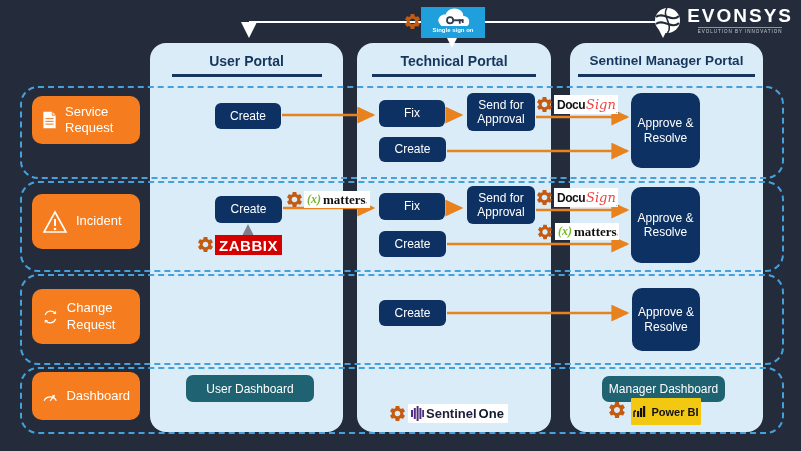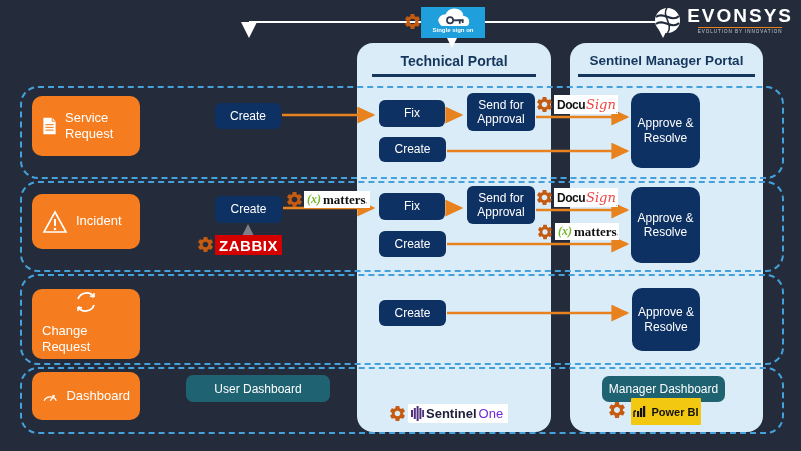--- a/index.html
+++ b/index.html
@@ -28,21 +28,21 @@
   .logo{position:absolute;background:#fff;z-index:4;display:flex;align-items:center;
         padding:0 3px;box-sizing:border-box;}
   .docu{font-weight:bold;color:#111;font-size:12px;letter-spacing:-0.5px;}
   .sign{font-family:"DejaVu Serif",serif;font-style:italic;color:#ef4444;font-size:13px;margin-left:1px;}
   .lmark{font-size:7px;color:#555;align-self:flex-end;}
   .xm-x{font-family:"Liberation Serif",serif;font-style:italic;color:#76B82A;font-size:12px;font-weight:bold;}
   .xm-t{font-family:"Liberation Serif",serif;font-weight:bold;color:#111;font-size:13px;margin-left:2px;}
   .zabbix{position:absolute;background:#D40000;color:#fff;font-weight:bold;z-index:4;
           display:flex;align-items:center;justify-content:center;font-size:15px;letter-spacing:0.5px;}
   .s1-sentinel{font-weight:bold;color:#20203C;font-size:13px;}
-  .s1-one{color:#6d28d9;font-size:13px;}
+  .s1-one{color:#0f172a;font-size:13px;font-weight:bold;}
   .pbi{position:absolute;background:#F2C811;z-index:4;display:flex;align-items:center;
        justify-content:center;gap:4px;color:#111;font-size:11px;font-weight:bold;border-radius:1px;}
   .gear{position:absolute;z-index:5;}
   
   .sso{position:absolute;left:421px;top:7px;width:64px;height:31px;background:#1FA0DC;z-index:4;
        display:flex;flex-direction:column;align-items:center;justify-content:flex-start;}
   .sso-label{color:#fff;font-size:6px;font-weight:bold;margin-top:-2px;}
   
   .brand{position:absolute;right:8px;top:6px;display:flex;align-items:center;gap:6px;z-index:4;}
   .brand-text{display:flex;flex-direction:column;align-items:center;}
@@ -126,53 +126,57 @@
       <path d="M2,10 C9,4 18,16 25,9" fill="none" stroke="#242C3B" stroke-width="2.2"></path>
       <path d="M2,17 C9,11 18,23 25,16" fill="none" stroke="#242C3B" stroke-width="2.2"></path>
       <path d="M13,1 C7,8 20,18 13.5,26" fill="none" stroke="#242C3B" stroke-width="1.6"></path>
     </svg>
     <div class="brand-text">
       <div class="brand-name">EVONSYS</div>
       <div class="brand-tag">EVOLUTION BY INNOVATION</div>
     </div>
   </div>
 
+  <div class="col" style="left:150px;width:193px;">
+    <div class="col-title">User Portal</div>
+    <div class="col-underline" style="left:22px;width:150px;"></div>
+  </div>
   <div class="col" style="left:357px;width:194px;">
     <div class="col-title">Technical Portal</div>
     <div class="col-underline" style="left:15px;width:164px;"></div>
   </div>
   <div class="col" style="left:570px;width:193px;">
     <div class="col-title" style="font-size:13.5px;">Sentinel Manager Portal</div>
     <div class="col-underline" style="left:8px;width:177px;"></div>
   </div>
 
   <div class="rowbox" style="top:86px;height:89px;"></div>
   <div class="rowbox" style="top:181px;height:87px;"></div>
   <div class="rowbox" style="top:274px;height:87px;"></div>
   <div class="rowbox" style="top:367px;height:63px;"></div>
 
-  <div class="olabel" style="left:32px;top:96px;width:108px;height:60px;">
+  <div class="olabel" style="left:32px;top:96px;width:108px;height:48px;">
     <svg width="22" height="26" viewBox="0 0 22 26">
       <path d="M2,1 h13 l5,5 v19 h-18 z" fill="#fff"></path>
       <path d="M15,1 v5 h5" fill="none" stroke="#F57D1F" stroke-width="1.4"></path>
       <line x1="5" y1="11" x2="17" y2="11" stroke="#F57D1F" stroke-width="1.6"></line>
       <line x1="5" y1="15" x2="17" y2="15" stroke="#F57D1F" stroke-width="1.6"></line>
       <line x1="5" y1="19" x2="17" y2="19" stroke="#F57D1F" stroke-width="1.6"></line>
     </svg>
     <span class="txt">Service Request</span>
   </div>
   <div class="olabel" style="left:32px;top:194px;width:108px;height:55px;">
     <svg width="26" height="24" viewBox="0 0 26 24">
       <path d="M13,2 L24,22 L2,22 z" fill="none" stroke="#fff" stroke-width="1.6"></path>
       <line x1="13" y1="9" x2="13" y2="16" stroke="#fff" stroke-width="2"></line>
       <circle cx="13" cy="19" r="1.3" fill="#fff"></circle>
     </svg>
     <span class="txt">Incident</span>
   </div>
-  <div class="olabel" style="left:32px;top:289px;width:108px;height:70px;flex-direction:column;">
+  <div class="olabel" style="left:32px;top:289px;width:108px;height:55px;">
     <svg width="26" height="26" viewBox="0 0 26 26">
       <path d="M5,10 A9,9 0 0 1 21,8" fill="none" stroke="#fff" stroke-width="1.8"></path>
       <path d="M21,8 l-4,-1 m4,1 l0,-4" stroke="#fff" stroke-width="1.6" fill="none"></path>
       <path d="M21,16 A9,9 0 0 1 5,18" fill="none" stroke="#fff" stroke-width="1.8"></path>
       <path d="M5,18 l4,1 m-4,-1 l0,4" stroke="#fff" stroke-width="1.6" fill="none"></path>
     </svg>
     <span class="txt">Change Request</span>
   </div>
   <div class="olabel" style="left:32px;top:372px;width:108px;height:48px;">
     <svg width="24" height="20" viewBox="0 0 24 20">
@@ -227,21 +231,21 @@
     </svg>
   <div class="logo" style="left:555px;top:223px;width:64px;height:17px;">
     <span class="xm-x">(x)</span>
       <span class="xm-t">matters</span>
       <span class="lmark">'</span>
   </div>
 
   <div class="btn-navy" style="left:379px;top:300px;width:67px;height:26px;">Create</div>
   <div class="btn-navy" style="left:632px;top:288px;width:68px;height:63px;border-radius:10px;">Approve &amp; Resolve</div>
 
-  <div class="btn-teal" style="left:186px;top:375px;width:144px;height:27px;">User Dashboard</div>
+  <div class="btn-teal" style="left:186px;top:375px;width:128px;height:27px;">User Dashboard</div>
   <div class="btn-teal" style="left:602px;top:376px;width:123px;height:26px;">Manager Dashboard</div>
 
   <svg class="gear" style="left:388px;top:404px;" width="19" height="19">
       <use href="#sym-gear"></use>
     </svg>
   <div class="logo" style="left:408px;top:404px;width:100px;height:19px;gap:2px;">
     <svg width="13" height="15" viewBox="0 0 13 15">
       <rect x="0" y="4" width="2" height="7" fill="#4F2D7F"></rect>
       <rect x="2.8" y="2" width="2" height="11" fill="#4F2D7F"></rect>
       <rect x="5.6" y="0" width="2" height="15" fill="#4F2D7F"></rect>

